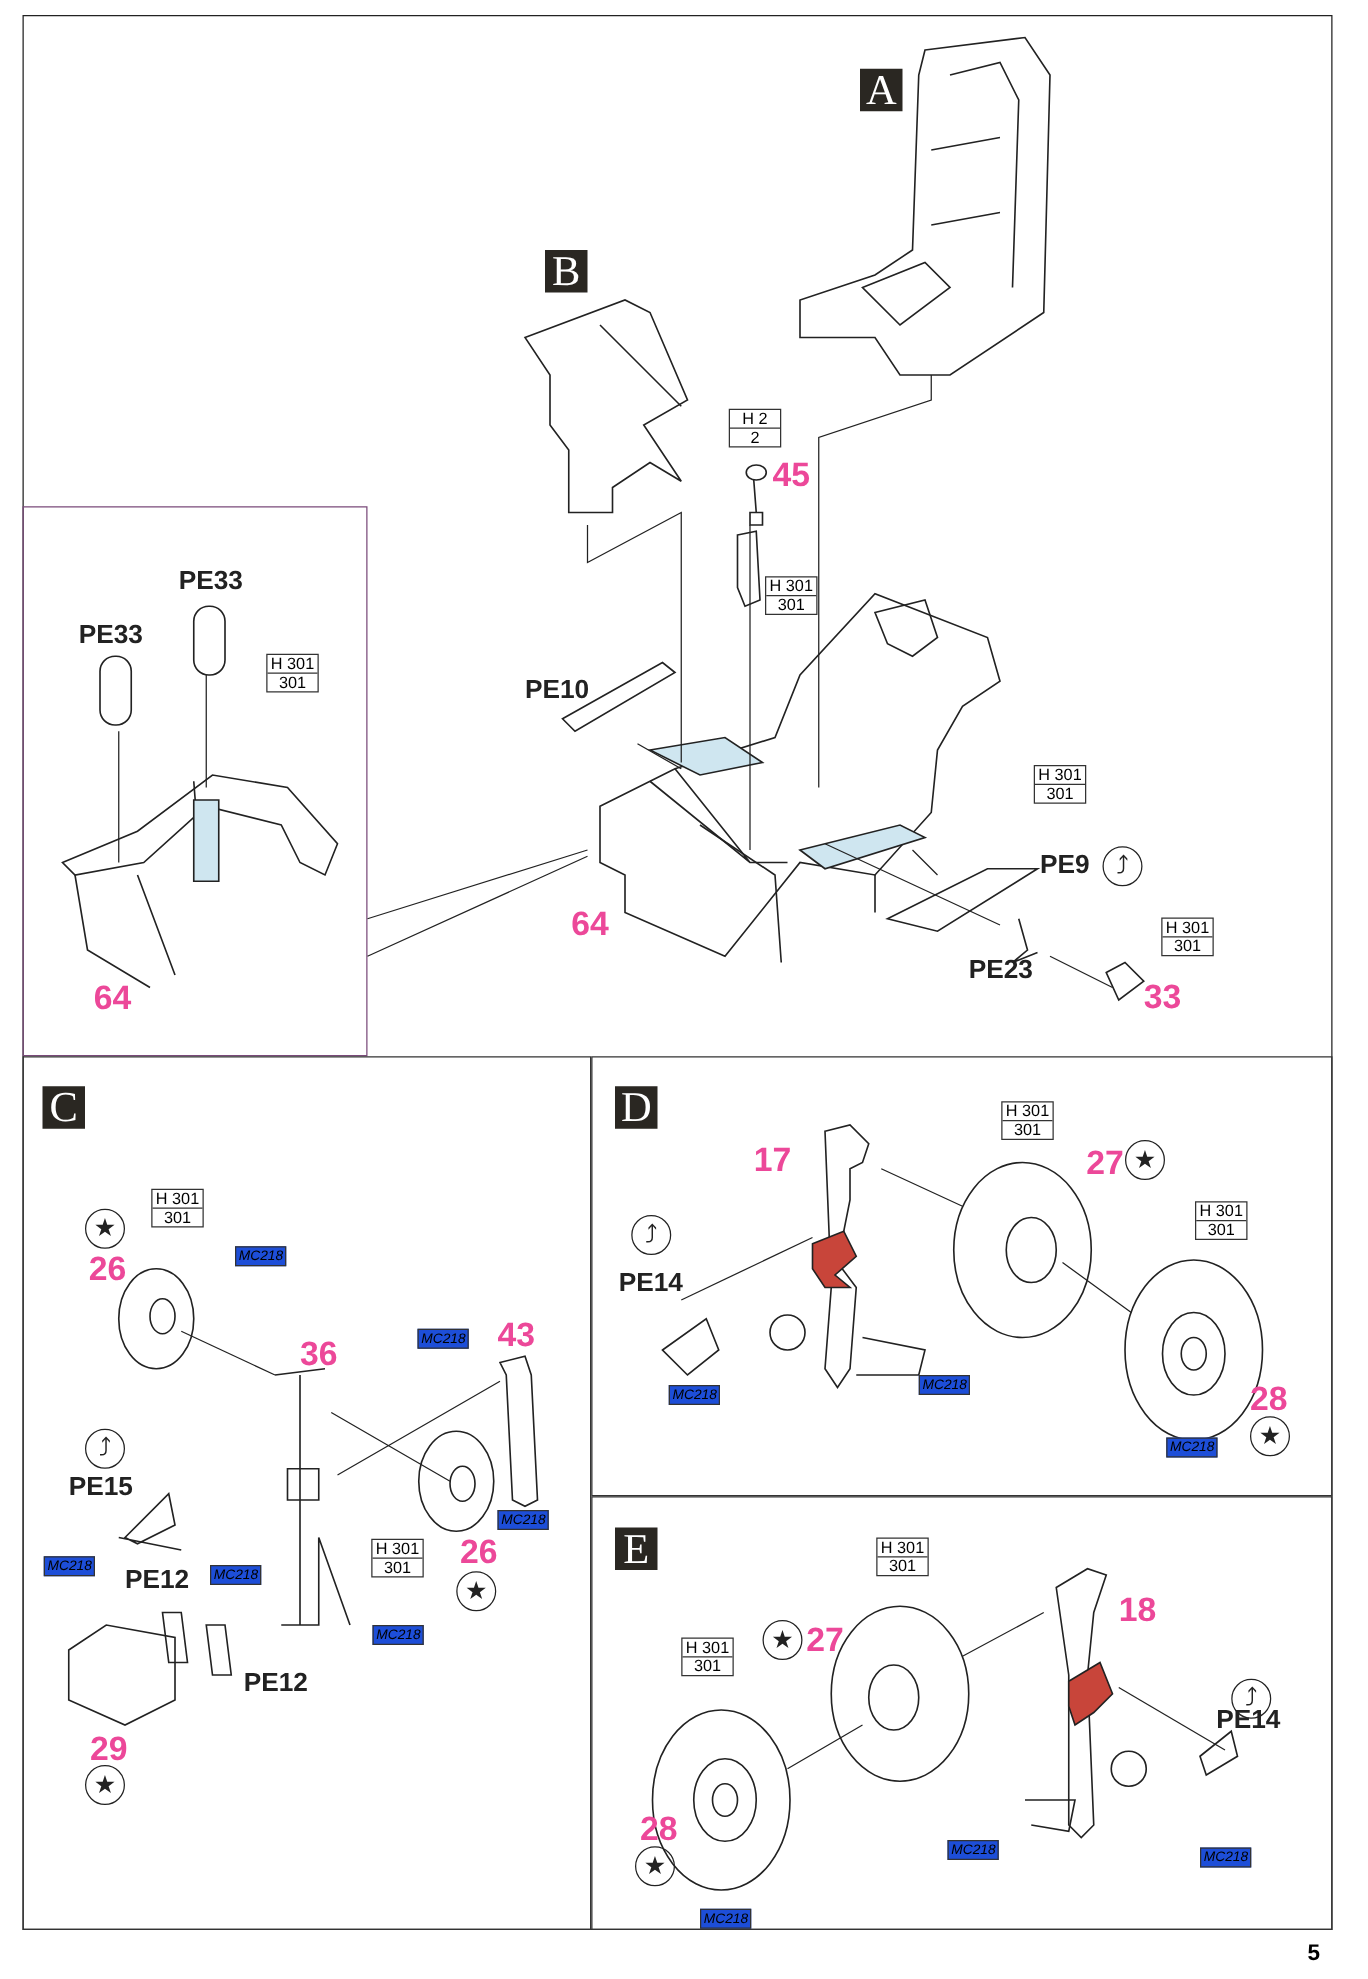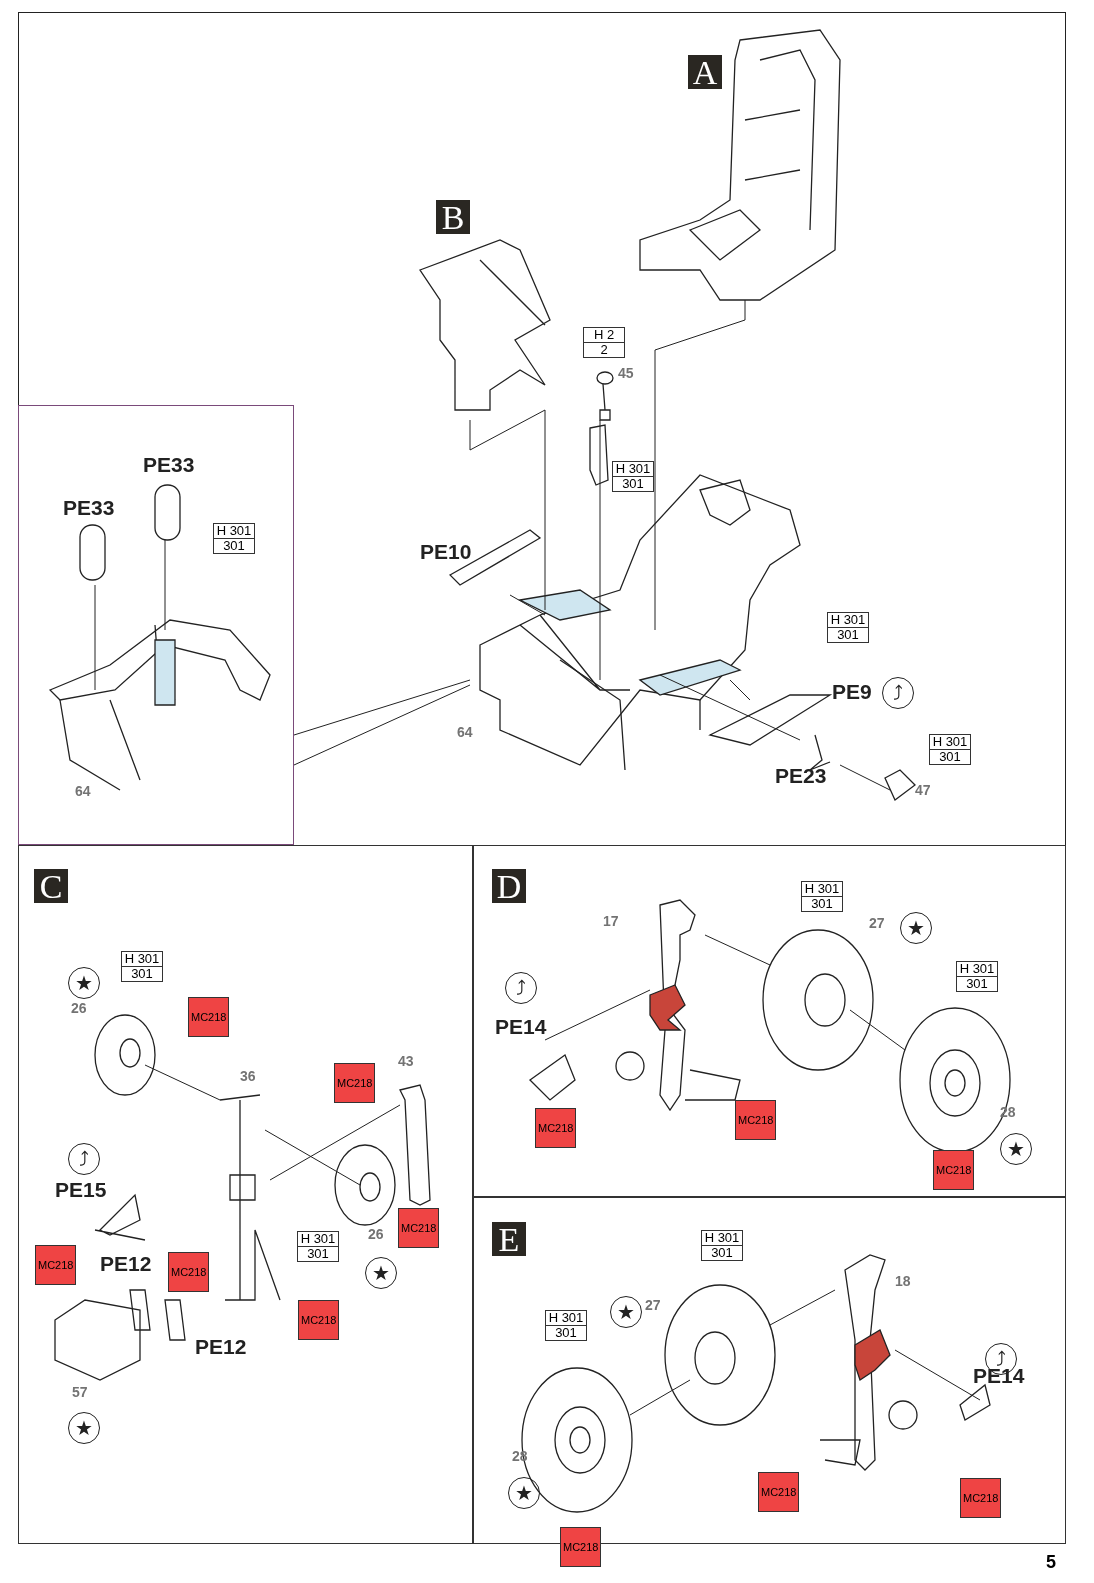--- a/index.html
+++ b/index.html
@@ -1,25 +1,25 @@
 <!DOCTYPE html>
 <html><head>
 <meta charset="utf-8">
 <style>
   html, body { margin:0; padding:0; background:#ffffff; }
   body { width:1094px; height:1583px; position:relative; overflow:hidden; font-family:"Liberation Sans", sans-serif; }
   .frame { position:absolute; left:18px; top:12px; width:1048px; height:1532px; border:1.5px solid #222; box-sizing:border-box; }
   .panel { position:absolute; border:1px solid #333; box-sizing:border-box; }
   .step { position:absolute; width:34px; height:34px; background:#2a2722; color:#fff; font-family:"Liberation Serif", serif; font-size:34px; line-height:36px; text-align:center; font-weight:normal; }
-  .num { position:absolute; font-weight:bold; font-size:14px; color:#737373; }
+  .num { position:absolute; font-weight:bold; font-size:27px; color:#ec4899; }
   .pe { position:absolute; font-weight:bold; font-size:21px; color:#222; }
   .box2 { position:absolute; border:1px solid #333; background:#fff; font-size:13px; text-align:center; width:40px; }
   .box2 div { line-height:14px; }
   .box2 div:first-child { border-bottom:1px solid #333; }
-  .mc { position:absolute; border:1px solid #333; font-size:11px; padding:12px 2px; line-height:14px; background:#ef4444; }
+  .mc { position:absolute; border:1px solid #333; font-size:11px; padding:0 2px; line-height:14px; background:#1d4ed8;font-style:italic; }
   .circ { position:absolute; width:30px; height:30px; border:1.5px solid #222; border-radius:50%; text-align:center; line-height:30px; font-size:20px; color:#222; }
   svg { position:absolute; left:0; top:0; }
   .pagenum { position:absolute; right:38px; bottom:10px; font-weight:bold; font-size:18px; }
 </style>
 </head>
 <body>
 
 <div class="frame"></div>
 
 <div class="panel" style="left:18px;top:405px;width:276px;height:440px;border-color:#7a4a7a;"></div>
@@ -142,21 +142,21 @@
   <div>301</div>
 </div>
 <div class="pe" style="left:832px;top:680px;">PE9</div>
 <div class="circ" style="left:882px;top:677px;">⤴</div>
 <div class="num" style="left:457px;top:724px;">64</div>
 <div class="box2" style="left:929px;top:734px;">
   <div>H 301</div>
   <div>301</div>
 </div>
 <div class="pe" style="left:775px;top:764px;">PE23</div>
-<div class="num" style="left:915px;top:782px;">47</div>
+<div class="num" style="left:915px;top:782px;">33</div>
 
 <div class="pe" style="left:143px;top:453px;">PE33</div>
 <div class="pe" style="left:63px;top:496px;">PE33</div>
 <div class="box2" style="left:213px;top:523px;">
   <div>H 301</div>
   <div>301</div>
 </div>
 <div class="num" style="left:75px;top:783px;">64</div>
 
 <div class="circ" style="left:68px;top:967px;">★</div>
@@ -176,21 +176,21 @@
   <div>H 301</div>
   <div>301</div>
 </div>
 <div class="num" style="left:368px;top:1226px;">26</div>
 <div class="circ" style="left:365px;top:1257px;">★</div>
 <div class="mc" style="left:35px;top:1245px;">MC218</div>
 <div class="pe" style="left:100px;top:1252px;">PE12</div>
 <div class="mc" style="left:168px;top:1252px;">MC218</div>
 <div class="mc" style="left:298px;top:1300px;">MC218</div>
 <div class="pe" style="left:195px;top:1335px;">PE12</div>
-<div class="num" style="left:72px;top:1384px;">57</div>
+<div class="num" style="left:72px;top:1384px;">29</div>
 <div class="circ" style="left:68px;top:1412px;">★</div>
 
 <div class="num" style="left:603px;top:913px;">17</div>
 <div class="box2" style="left:801px;top:881px;">
   <div>H 301</div>
   <div>301</div>
 </div>
 <div class="num" style="left:869px;top:915px;">27</div>
 <div class="circ" style="left:900px;top:912px;">★</div>
 <div class="box2" style="left:956px;top:961px;">

